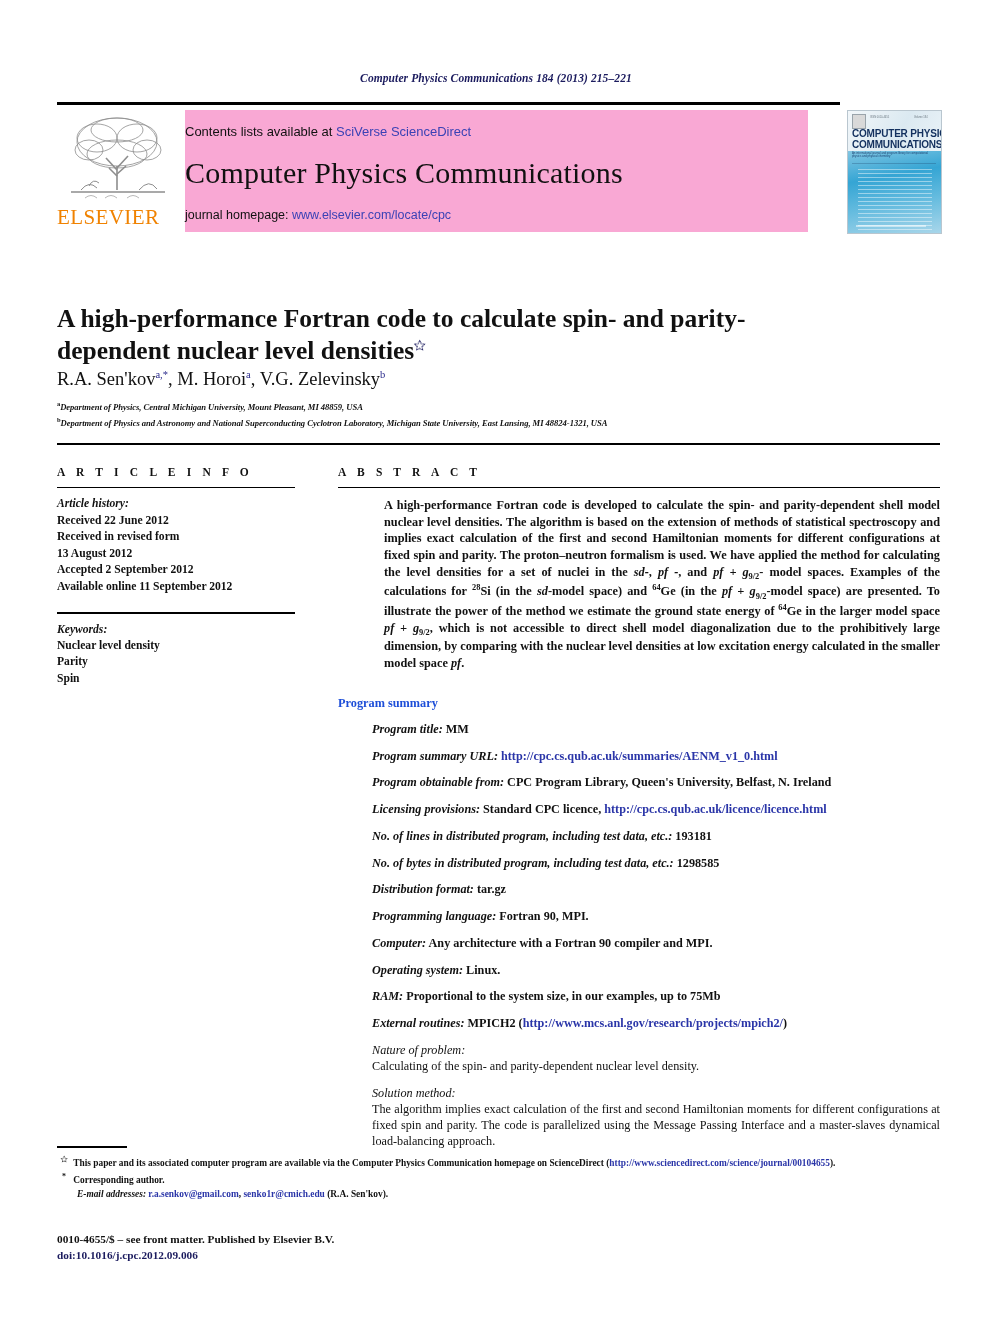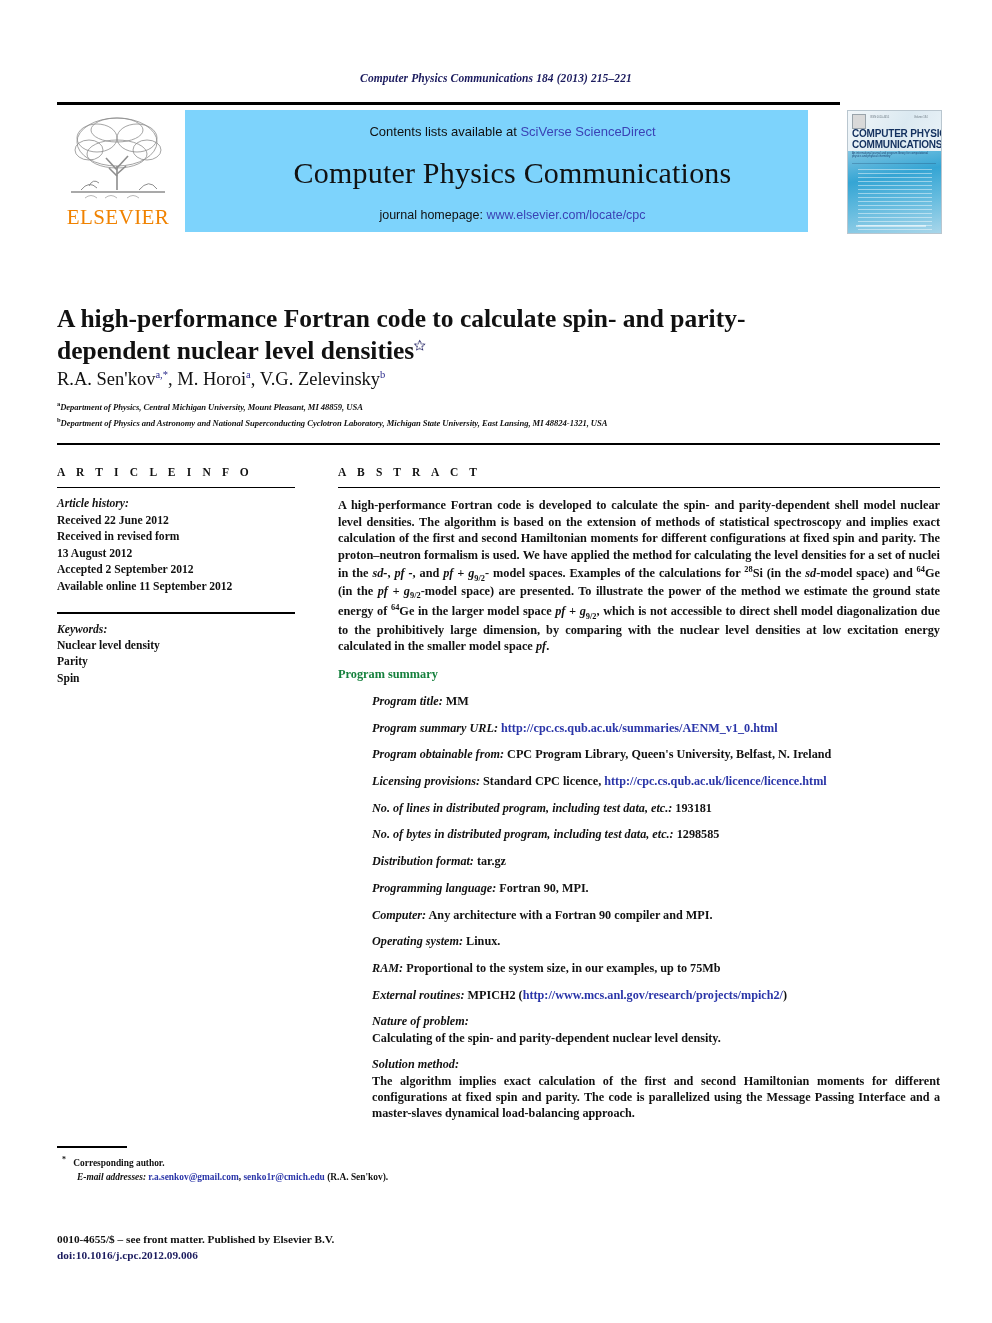--- a/index.html
+++ b/index.html
@@ -57,33 +57,33 @@
   }
   .tree-wrap {
     position: absolute;
     left: 8px; top: 2px;
     width: 106px; height: 92px;
   }
   .elsevier-word {
     position: absolute;
     left: 0; bottom: 2px;
     width: 122px;
-    text-align: center;
+    text-align: left;
     font-family: "Liberation Serif", serif;
     font-size: 21px;
     color: #f08200;
     letter-spacing: 0.4px;
   }
   .banner {
     position: absolute;
     left: 128px; top: 0;
     width: 623px;
     height: 122px;
-    background: #7dd3fc;
-    text-align: center;
+    background: #f9a8d4;
+    text-align: left;
   }
   .banner .contents-line {
     position: absolute;
     left: 0; top: 14px;
     width: 655px;
     font-family: "Liberation Sans", sans-serif;
     font-size: 13px;
     color: #111;
   }
   .banner .contents-line a {
@@ -281,56 +281,57 @@
   }
   .kw .lbl { font-style: italic; }
 
   .abstract-body {
     margin-top: 9px;
     font-size: 12.3px;
     font-weight: bold;
     line-height: 1.345;
     text-align: justify;
     color: #111;
+    margin-left: 46px;
   }
   .abstract-body i { font-style: italic; }
   .abstract-body sup {
     font-size: 8.4px;
     vertical-align: super;
   }
   .abstract-body sub {
     font-size: 8.4px;
     vertical-align: sub;
   }
 
   .prog-title {
-    margin-top: 12px;
+    margin-top: 24px;
     font-size: 12.3px;
     font-weight: bold;
-    color: #15803d;
+    color: #1d4ed8;
   }
   .prog-list {
     margin-top: 4px;
     margin-left: 34px;
   }
   .prog-item {
     font-size: 12.2px;
     font-weight: bold;
     color: #111;
     margin-top: 10.5px;
     line-height: 1.33;
   }
   .prog-item .lbl { font-style: italic; }
   .prog-item a {
     color: #2a35a8;
     text-decoration: none;
   }
   .prog-block {
     font-size: 12.2px;
-    font-weight: bold;
+    font-weight: normal;
     color: #111;
     margin-top: 10.5px;
     line-height: 1.33;
   }
   .prog-block .lbl {
     font-style: italic;
     display: block;
   }
   .prog-block .para {
     text-align: justify;
@@ -538,20 +539,21 @@
           <span class="lbl">Solution method:</span>
           <span class="para">The algorithm implies exact calculation of the first and second Hamiltonian moments for different configurations at fixed spin and parity. The code is parallelized using the Message Passing Interface and a master-slaves dynamical load-balancing approach.</span>
         </div>
 
     </div>
   </div>
 
   <div class="rule-foot"></div>
 
   <div class="footnotes">
+    <span class="fn-row"><span class="fn-mark">✩</span><span> This paper and its associated computer program are available via the Computer Physics Communication homepage on ScienceDirect  (</span><a href="#">http://www.sciencedirect.com/science/journal/00104655</a><span>).</span></span>
     <span class="fn-row"><span class="fn-mark">*</span><span> Corresponding author.</span></span>
     <span class="fn-email"><span>E-mail addresses:</span><span class="addr"> </span><a class="addr" href="#">r.a.senkov@gmail.com</a><span class="addr">, </span><a class="addr" href="#">senko1r@cmich.edu</a><span class="addr"> (R.A. Sen'kov).</span></span>
   </div>
 
   <div class="issn">
     <span>0010-4655/$ – see front matter. Published by Elsevier B.V.</span>
     <span class="doi">doi:10.1016/j.cpc.2012.09.006</span>
   </div>
 
 </div>

